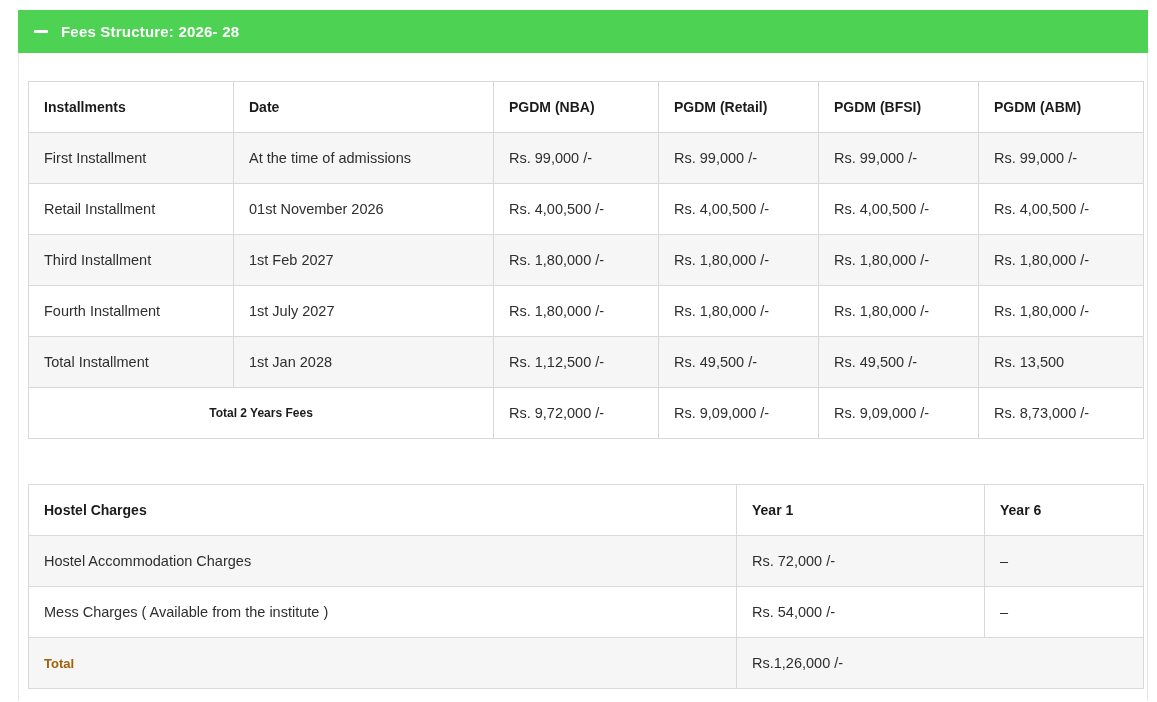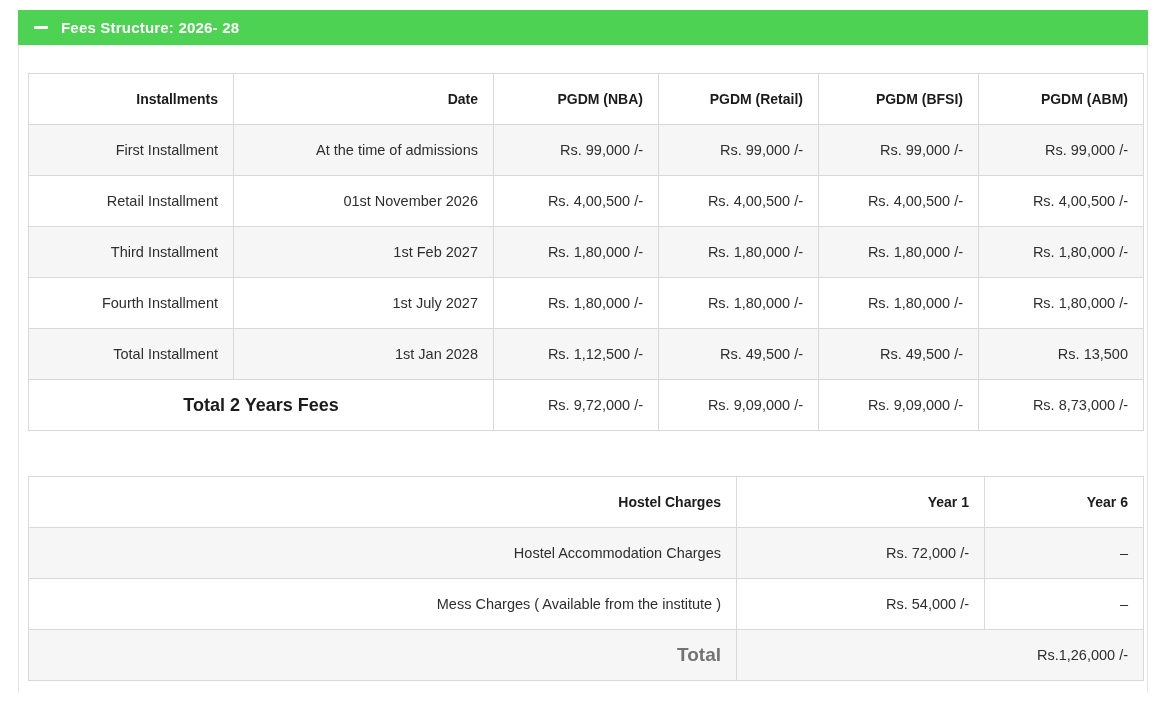--- a/index.html
+++ b/index.html
@@ -7,21 +7,21 @@
     width: 1157px; height: 702px;
     background: #ffffff;
     font-family: "Liberation Sans", sans-serif;
     overflow: hidden;
   }
   .page { padding-top: 10px; }
 
   .accordion { margin-left: 18px; width: 1130px; }
 
   .accordion-header {
-    height: 35px;
+    height: 43px;
     background: #4dd254;
     display: flex;
     align-items: center;
     padding: 0 16px;
     cursor: pointer;
   }
   .minus-icon {
     display: inline-block;
     width: 14px; height: 3px;
     background: #ffffff;
@@ -48,43 +48,43 @@
     table-layout: fixed;
     width: 1115px;
     font-size: 14.5px;
     color: #2e2e2e;
   }
   th, td {
     border: 1px solid #d9d9d9;
     height: 51px;
     padding: 0 15px;
     vertical-align: middle;
-    text-align: right;
+    text-align: left;
     overflow: hidden;
     white-space: nowrap;
   }
   th {
     font-weight: bold;
     color: #1b1b1b;
     font-size: 14px;
     background: #ffffff;
   }
   tr.alt td { background: #f6f6f6; }
   tr.plain td { background: #ffffff; }
 
   td.total-label {
     font-weight: bold;
     color: #1b1b1b;
     text-align: center;
-    font-size: 18px;
+    font-size: 12px;
   }
   td.total-label-left {
     font-weight: bold;
-    color: #737373;
-    font-size: 19px;
+    color: #a16207;
+    font-size: 13px;
   }
 
   .table-gap { height: 45px; }
 </style>
 </head>
 <body>
 
 <div class="page">
   <div class="accordion">
 

